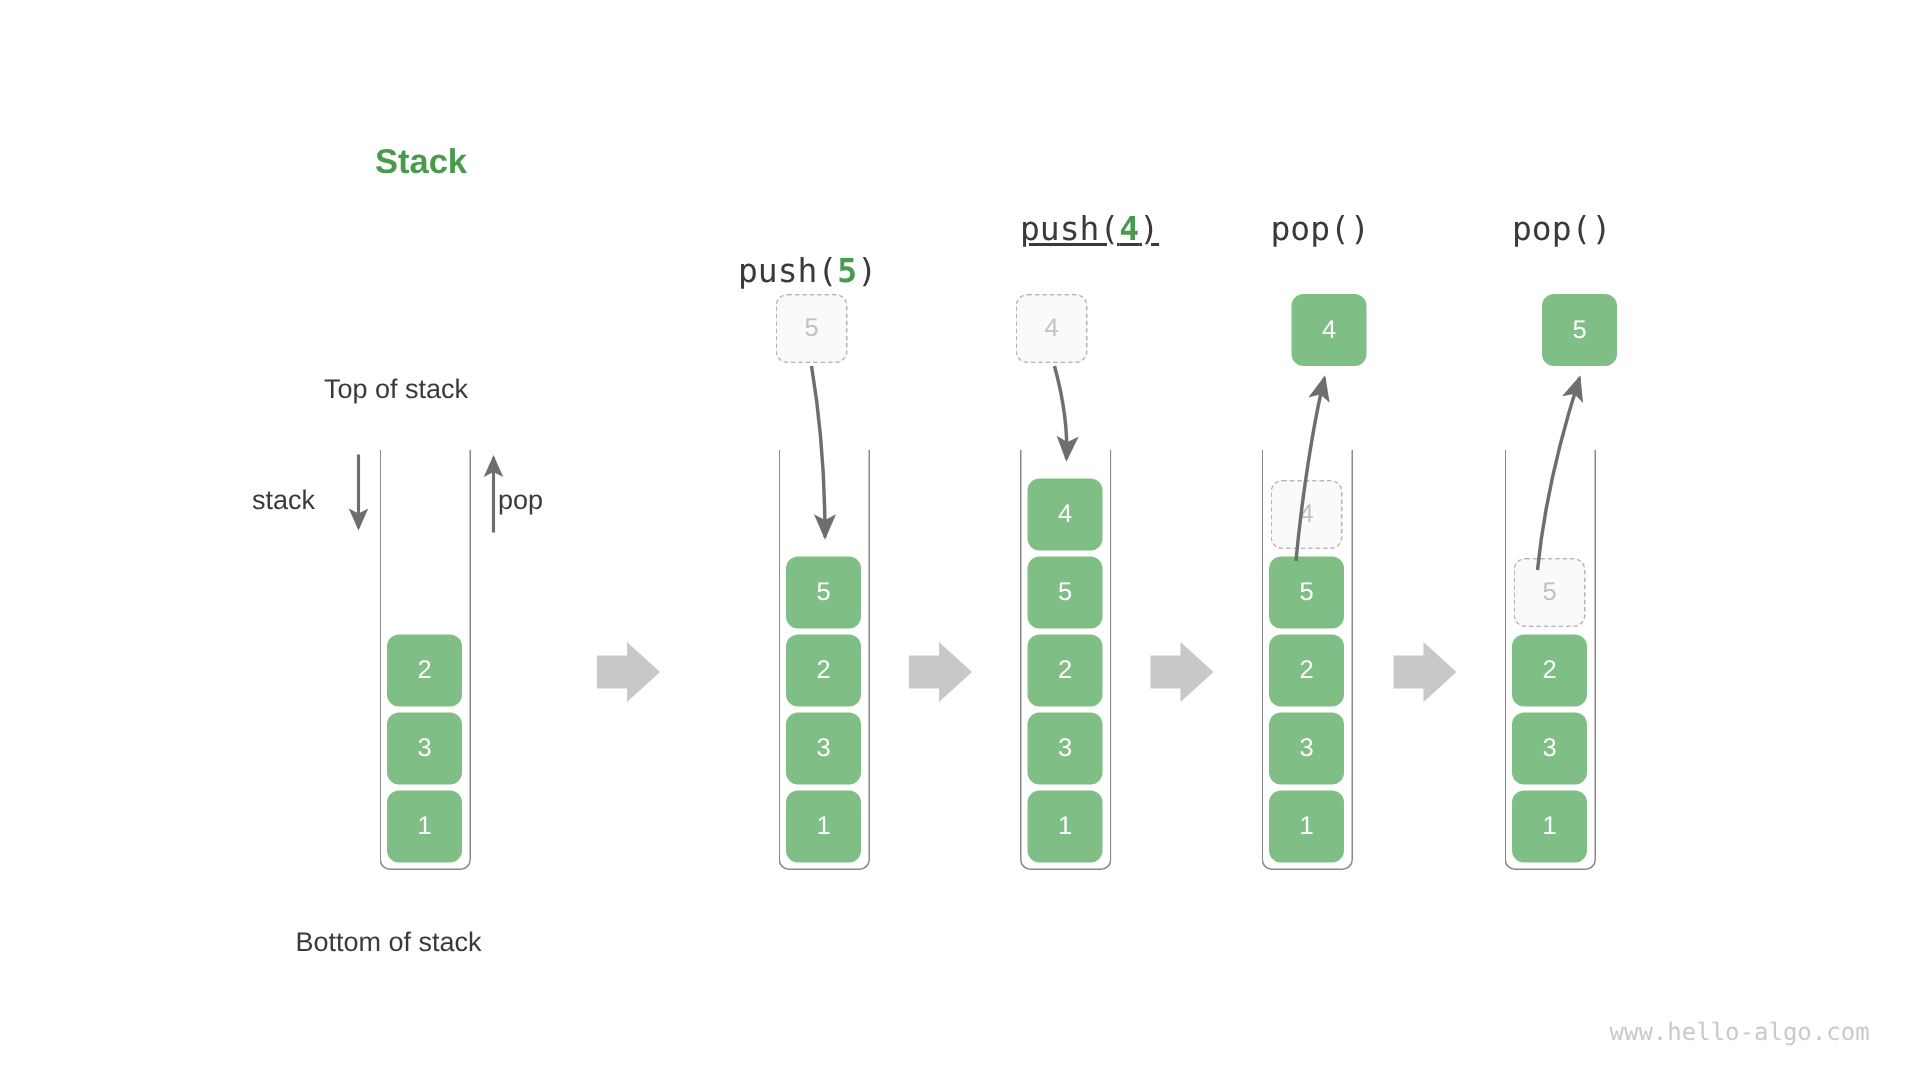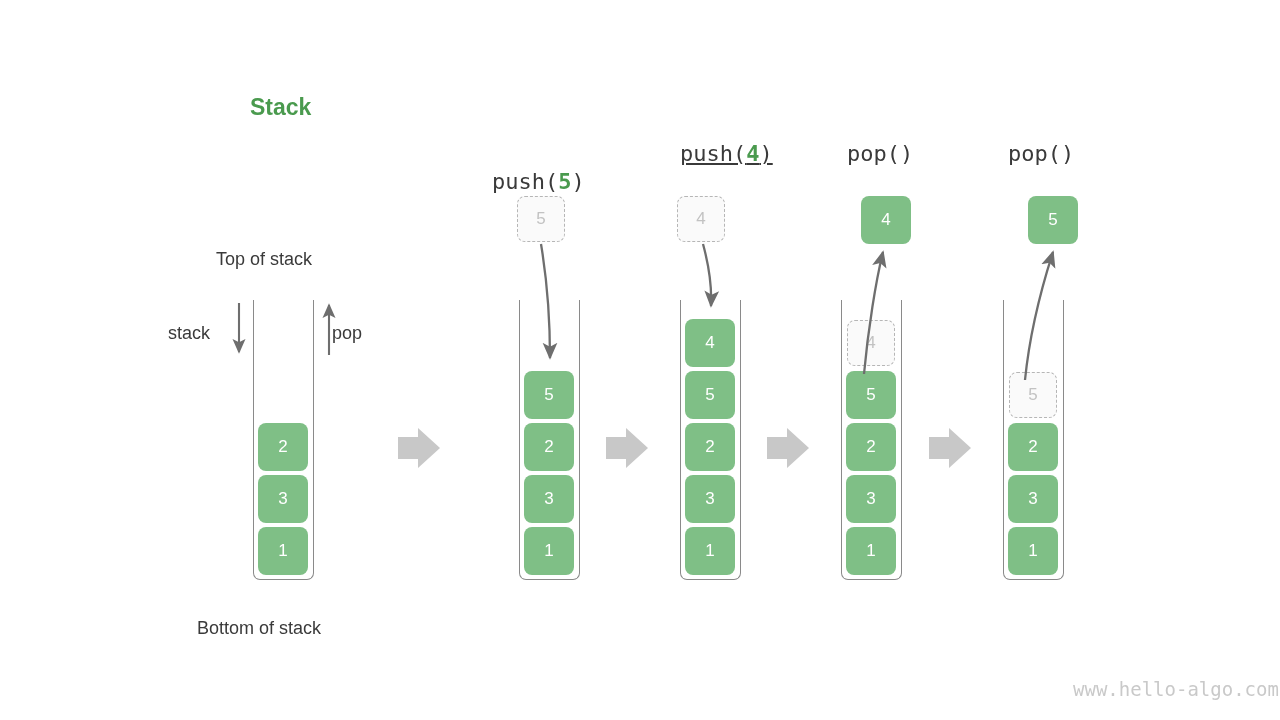--- a/index.html
+++ b/index.html
@@ -32,21 +32,21 @@
     font-family: "DejaVu Sans Mono", "Liberation Mono", monospace;
     font-size: 22px;
     color: #3a3a3a;
     white-space: nowrap;
     letter-spacing: 0px;
   }
   .op-label .arg { color: #4a9a4e; font-weight: bold; }
   .watermark {
     position: absolute;
     font-family: "DejaVu Sans Mono", "Liberation Mono", monospace;
-    font-size: 19px;
+    font-size: 16px;
     color: #c9c9c9;
     white-space: nowrap;
   }
 
   
   .stack-col { position: absolute; }
   .container-u {
     position: absolute;
     border: 1.6px solid #8a8a8a;
     border-top: none;

